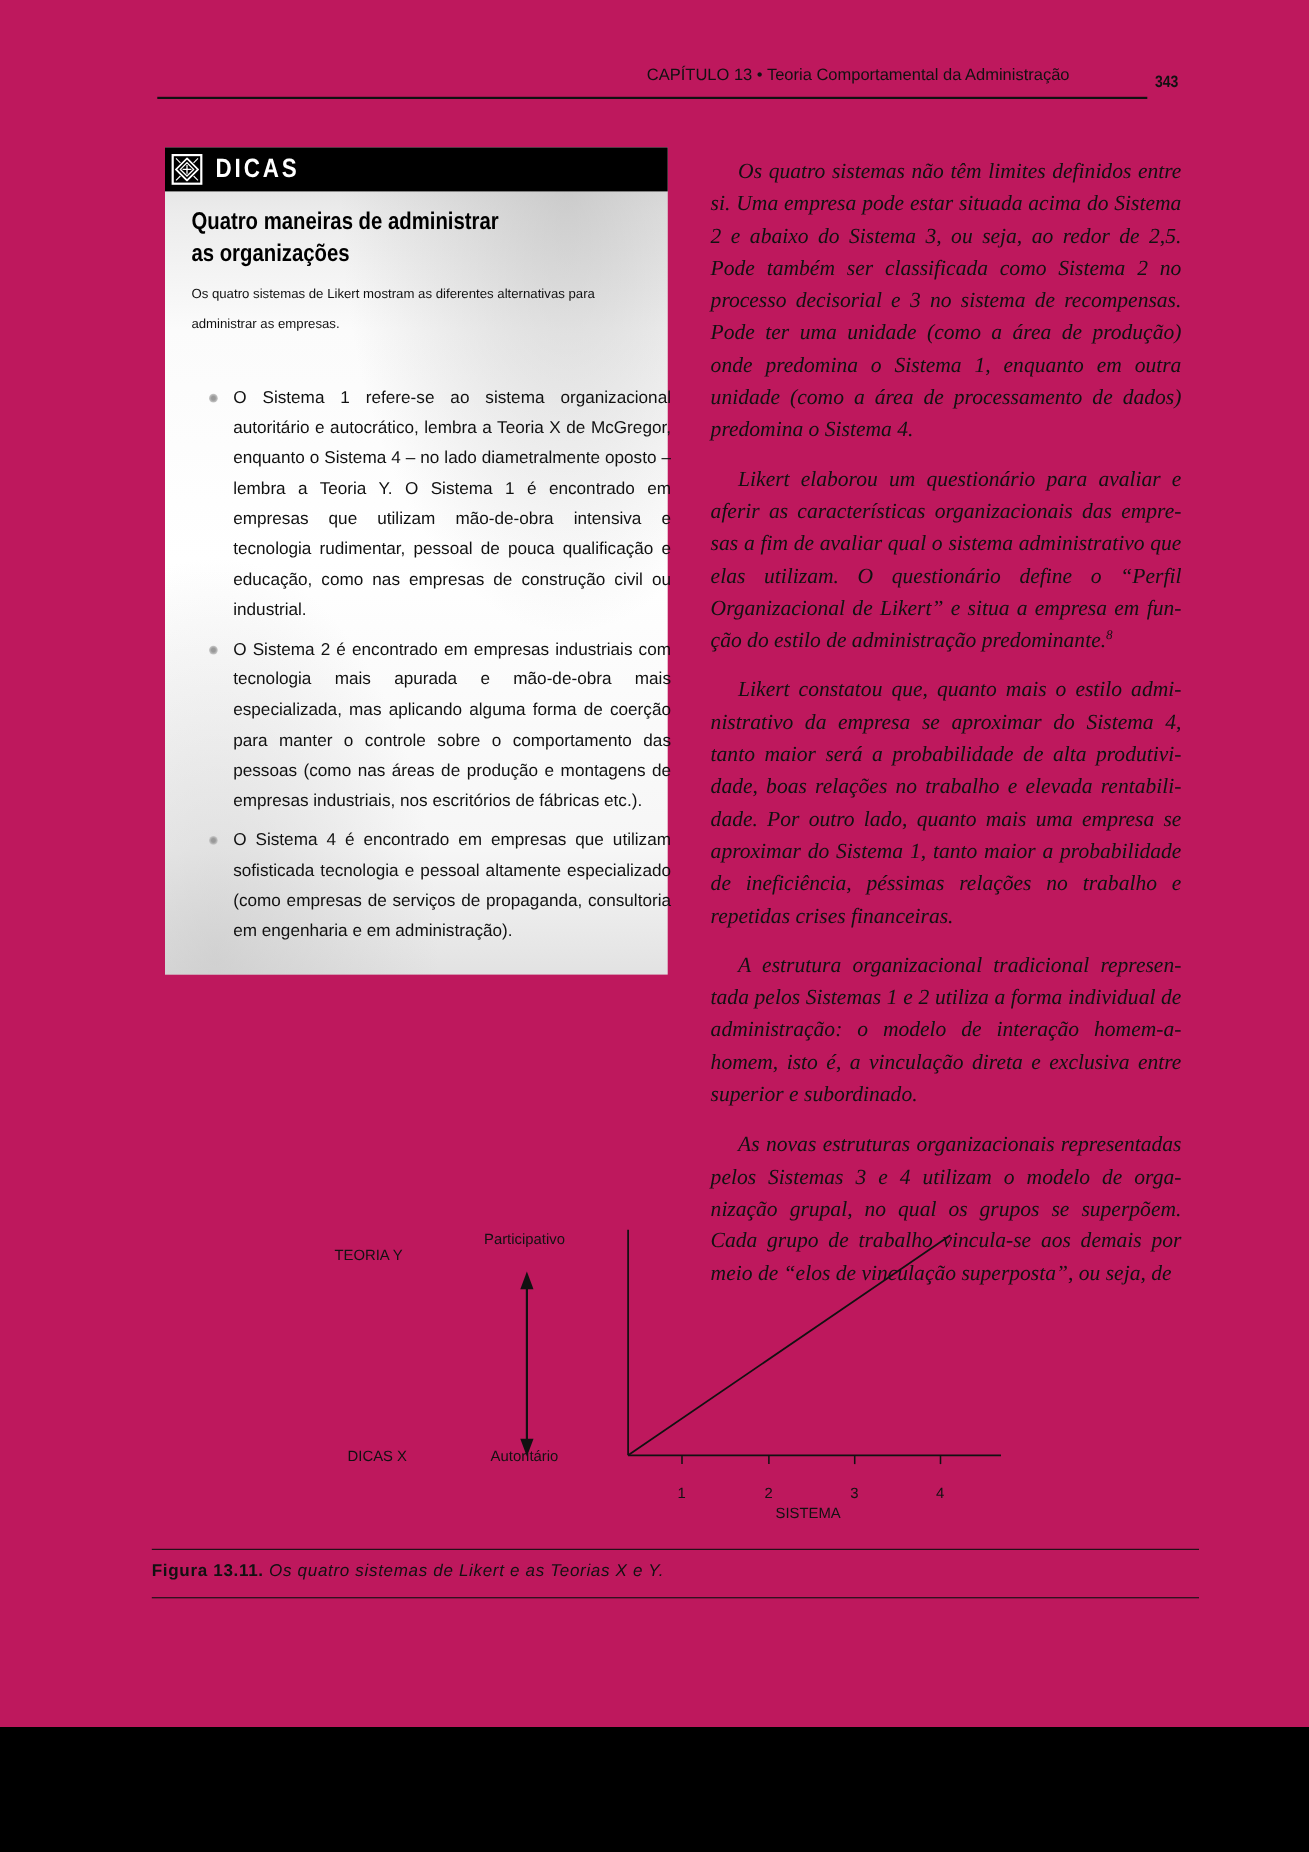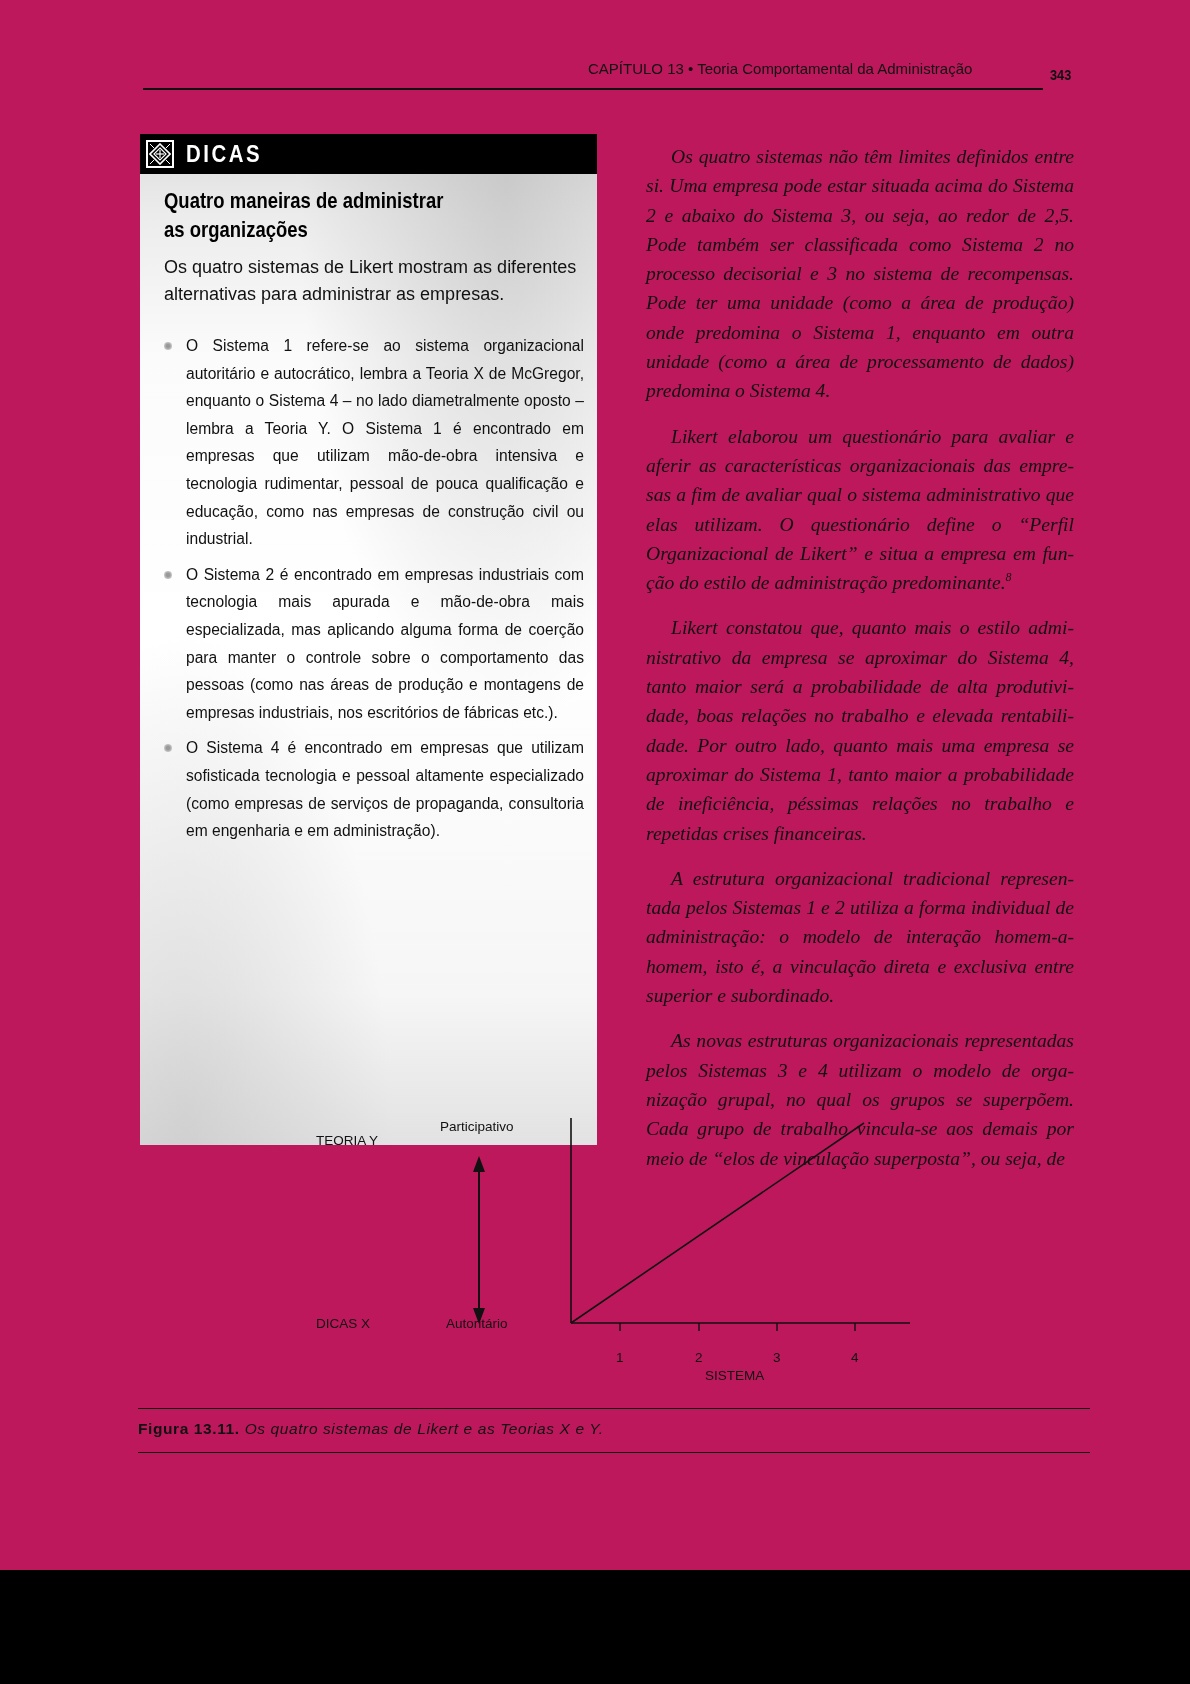--- a/index.html
+++ b/index.html
@@ -17,21 +17,21 @@
   }
   .page-num {
     position: absolute; left: 1050px; top: 66px;
     font-family: "Liberation Sans", sans-serif; font-size: 15px; font-weight: bold;
     transform: scaleX(0.85); transform-origin: left;
   }
   .head-rule { position: absolute; left: 143px; top: 88px; width: 900px; height: 2px; background: #111; }
 
   
   .dicas-box {
-    position: absolute; left: 140px; top: 134px; width: 457px; height: 1011px;
+    position: absolute; left: 150px; top: 134px; width: 457px; height: 752px;
     background:
       radial-gradient(ellipse at 80% 5%, rgba(180,180,180,0.55), rgba(255,255,255,0) 40%),
       radial-gradient(ellipse at 10% 98%, rgba(190,190,190,0.5), rgba(255,255,255,0) 35%),
       linear-gradient(180deg, #dcdcdc 0%, #ececec 8%, #fbfbfb 22%, #ffffff 50%, #f6f6f6 85%, #e2e2e2 100%);
   }
   .dicas-bar {
     position: absolute; left: 0; top: 0; width: 457px; height: 40px; background: #000;
     display: flex; align-items: center;
   }
   .dicas-icon {
@@ -42,23 +42,23 @@
     color: #fff; font-family: "Liberation Sans", sans-serif; font-weight: bold; font-size: 24px;
     letter-spacing: 3px; margin-left: 12px; transform: scaleX(0.85); transform-origin: left;
   }
   .dicas-heading {
     position: absolute; left: 24px; top: 52px; width: 420px;
     font-family: "Liberation Sans", sans-serif; font-weight: bold; font-size: 22px; line-height: 29px;
     transform: scaleX(0.84); transform-origin: left; color: #000;
   }
   .dicas-intro {
     position: absolute; left: 24px; top: 120px; width: 420px;
-    font-family: "Liberation Sans", sans-serif; font-size: 18px; line-height: 27px; color: #111;
+    font-family: "Liberation Sans", sans-serif; font-size: 12px; line-height: 27px; color: #111;
   }
-  .dicas-list { position: absolute; left: 24px; top: 198px; width: 420px; margin: 0; padding: 0; list-style: none; }
+  .dicas-list { position: absolute; left: 24px; top: 198px; width: 420px; margin: 16px; padding: 0; list-style: none; }
   .dicas-item {
     position: relative; padding-left: 22px; margin-bottom: 8px;
     font-family: "Liberation Sans", sans-serif; font-size: 15.6px; line-height: 27.6px;
     text-align: justify; hyphens: manual; color: #111;
   }
   .bullet {
     position: absolute; left: 0; top: 10px; width: 8px; height: 8px; border-radius: 50%;
     background: radial-gradient(circle, #999 30%, #c9c9c9 70%);
   }
 
@@ -155,21 +155,21 @@
       <line x1="571" y1="223" x2="910" y2="223" stroke="#111" stroke-width="1.6"></line>
 
       <line x1="620" y1="223" x2="620" y2="231" stroke="#111" stroke-width="1.4"></line>
       <line x1="699" y1="223" x2="699" y2="231" stroke="#111" stroke-width="1.4"></line>
       <line x1="777" y1="223" x2="777" y2="231" stroke="#111" stroke-width="1.4"></line>
       <line x1="855" y1="223" x2="855" y2="231" stroke="#111" stroke-width="1.4"></line>
 
       <line x1="571" y1="223" x2="864" y2="23" stroke="#111" stroke-width="1.6"></line>
     </svg>
 
-    <div class="fig-label" style="left:316px; top:33px;">TEORIA Y</div>
+    <div class="fig-label" style="left:304px; top:33px;">TEORIA Y</div>
     <div class="fig-label" style="left:440px; top:19px;">Participativo</div>
     <div class="fig-label" style="left:316px; top:216px;">DICAS X</div>
     <div class="fig-label" style="left:446px; top:216px;">Autoritário</div>
 
     <div class="fig-label" style="left:616px; top:250px;">1</div>
     <div class="fig-label" style="left:695px; top:250px;">2</div>
     <div class="fig-label" style="left:773px; top:250px;">3</div>
     <div class="fig-label" style="left:851px; top:250px;">4</div>
     <div class="fig-label" style="left:705px; top:268px;">SISTEMA</div>
   </div>

